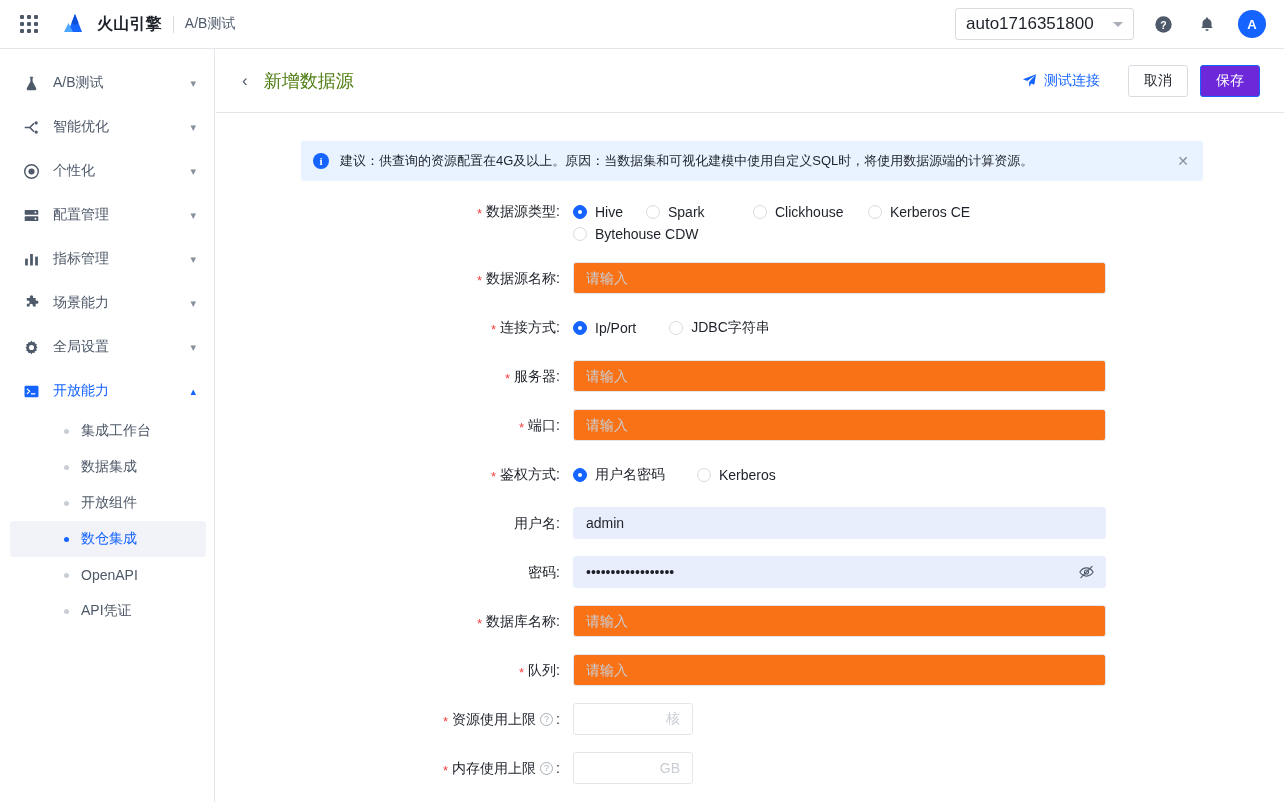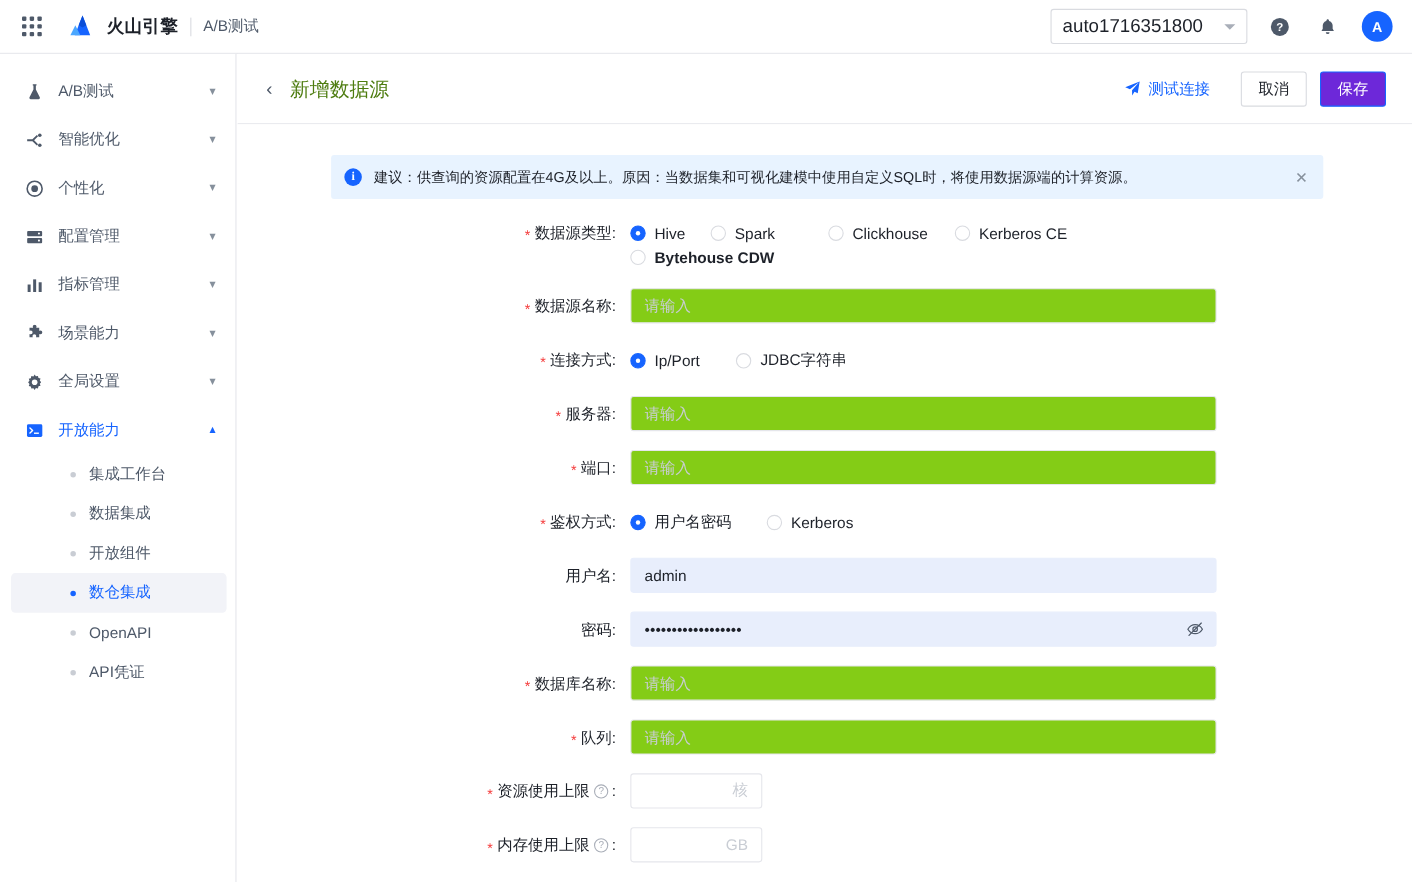--- a/index.html
+++ b/index.html
@@ -307,21 +307,21 @@
     font-size: 9px;
     margin: 0 3px 0 4px;
     cursor: pointer;
     line-height: 1;
   }
   .field { width: 533px; }
   .text-input {
     width: 533px; height: 32px;
     border: 1px solid #e5e6eb;
     border-radius: 3px;
-    background: #84cc16;
+    background: #f97316;
     font-size: 14px;
     color: #1d2129;
     padding: 0 12px;
     outline: none;
     font-family: "Liberation Sans", "DejaVu Sans", sans-serif;
   }
   .text-input::placeholder { color: #c9cdd4; }
   .text-input.autofill {
     background: #e8eefc;
     border-color: #e8eefc;
@@ -397,21 +397,21 @@
     content: "";
     position: absolute;
     left: 4px; top: 4px;
     width: 4px; height: 4px;
     border-radius: 50%;
     background: #fff;
   }
   .rg-row1 .radio:nth-child(1) { width: 73px; }
   .rg-row1 .radio:nth-child(2) { width: 107px; }
   .rg-row1 .radio:nth-child(3) { width: 115px; }
-  .rg-row2 { margin-top: 0; font-weight: bold; }
+  .rg-row2 { margin-top: 0; }
   .conn-radio .radio:first-child { margin-right: 33px; }
   .auth-radio .radio:first-child { margin-right: 32px; }
 </style>
 </head>
 <body>
 
 <div class="topbar">
   <div class="apps-grid">
     <i></i>
       <i></i>

